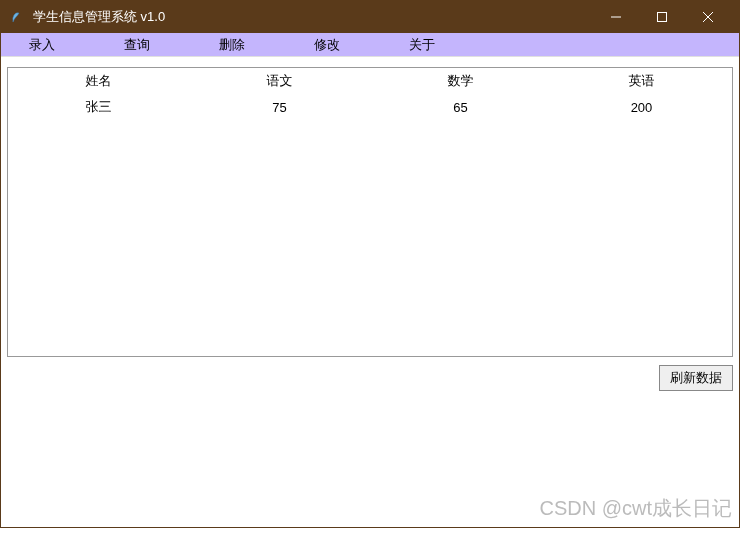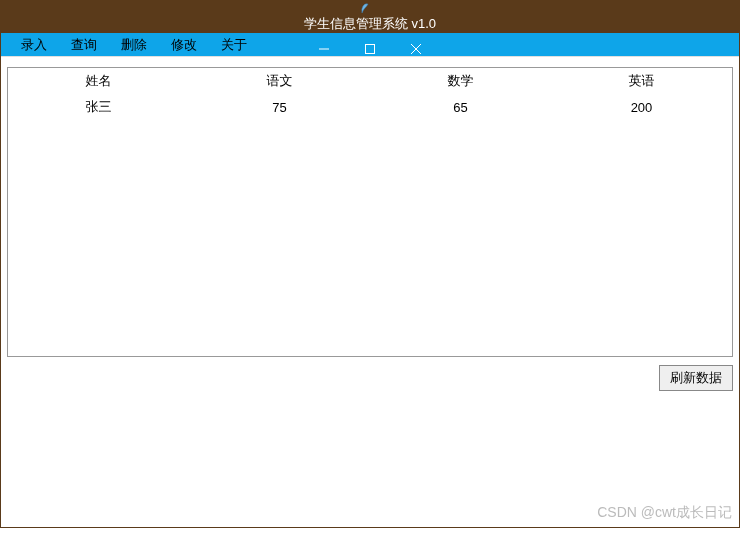--- a/index.html
+++ b/index.html
@@ -19,21 +19,20 @@
       background: #fff;
       position: relative;
     }
     .titlebar {
       height: 32px;
       background: #5a3a1a;
       color: #fff;
       display: flex;
       align-items: center;
       padding: 0 8px;
-      flex-direction: column;
     }
     .titlebar-icon {
       width: 16px;
       height: 16px;
       margin-right: 8px;
       display: flex;
       align-items: center;
       justify-content: center;
     }
     .titlebar-title {
@@ -49,25 +48,26 @@
       height: 32px;
       display: flex;
       align-items: center;
       justify-content: center;
       color: #fff;
       cursor: pointer;
     }
     .winbtn svg { stroke: #fff; }
     .menubar {
       height: 24px;
-      background: #0ea5e9;
+      background: #c4b5fd;
       border-bottom: 1px solid #e0e0e0;
       display: flex;
       align-items: center;
-      padding: 0 8px;
+      padding: 0 16px;
+      gap: 45px;
     }
     .menu-item {
       padding: 2px 12px;
       font-size: 13px;
       cursor: pointer;
       color: #000;
     }
     .content {
       padding: 10px 6px;
       position: relative;
@@ -106,21 +106,21 @@
       background: #efefef;
       border: 1px solid #888;
       cursor: pointer;
       font-family: inherit;
     }
     .watermark {
       position: absolute;
       right: 20px;
       bottom: 18px;
       color: rgba(120,120,120,0.5);
-      font-size: 14px;
+      font-size: 20px;
       pointer-events: none;
       margin-top: 40px;
     }
   </style>
 </head>
 <body>
 
 <div class="window">
   <div class="titlebar">
     <span class="titlebar-icon">

